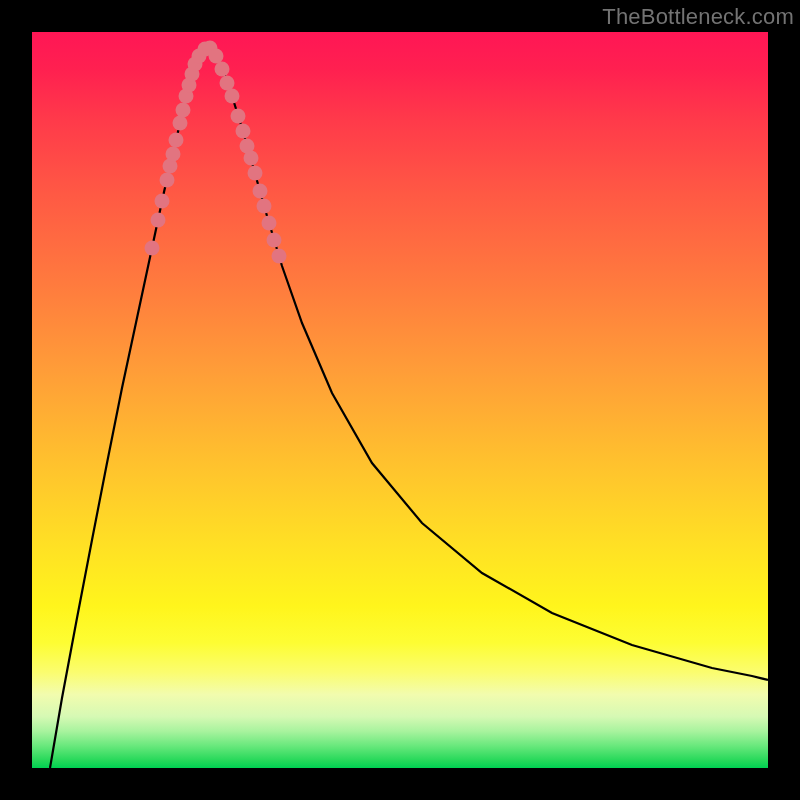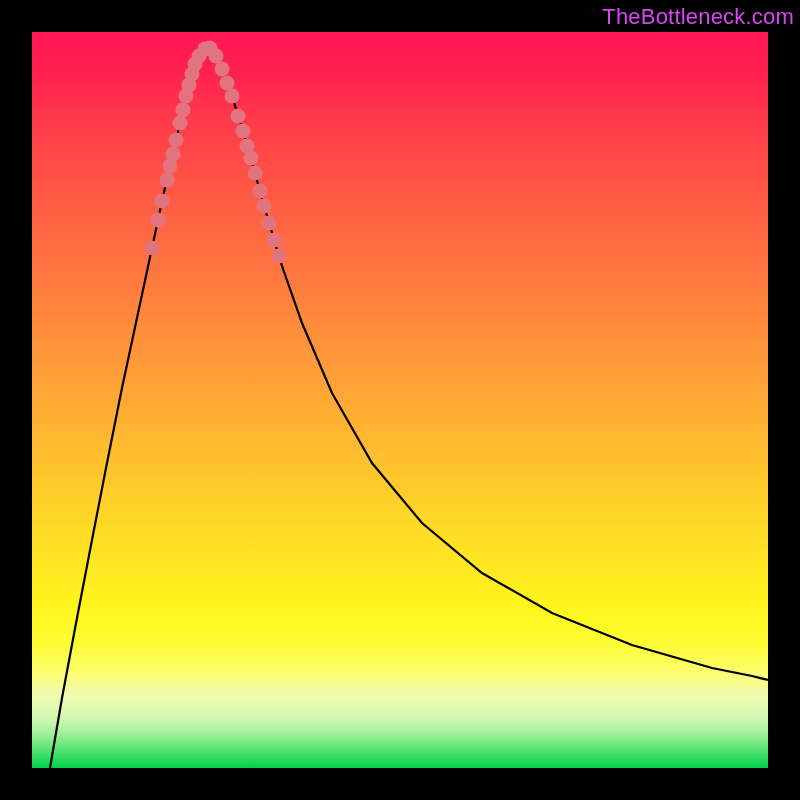--- a/index.html
+++ b/index.html
@@ -47,21 +47,21 @@
   svg.curve {
     position: absolute;
     inset: 0;
     width: 100%;
     height: 100%;
   }
   .watermark {
     position: absolute;
     top: 4px;
     right: 6px;
-    color: #d946ef;
+    color: #737373;
     font-size: 22px;
     font-weight: 500;
     letter-spacing: 0.2px;
     user-select: none;
   }
 </style>
 </head>
 <body>
 
 <div class="watermark">TheBottleneck.com</div>

